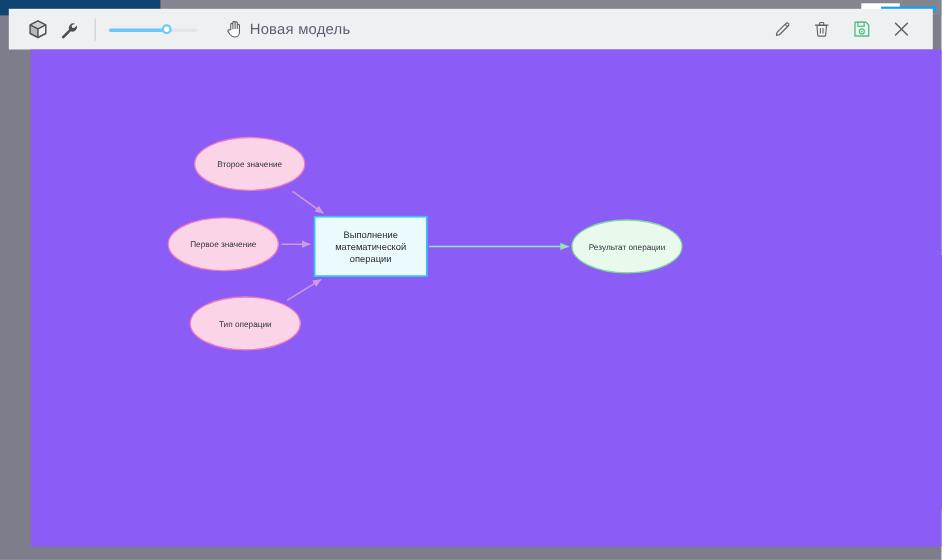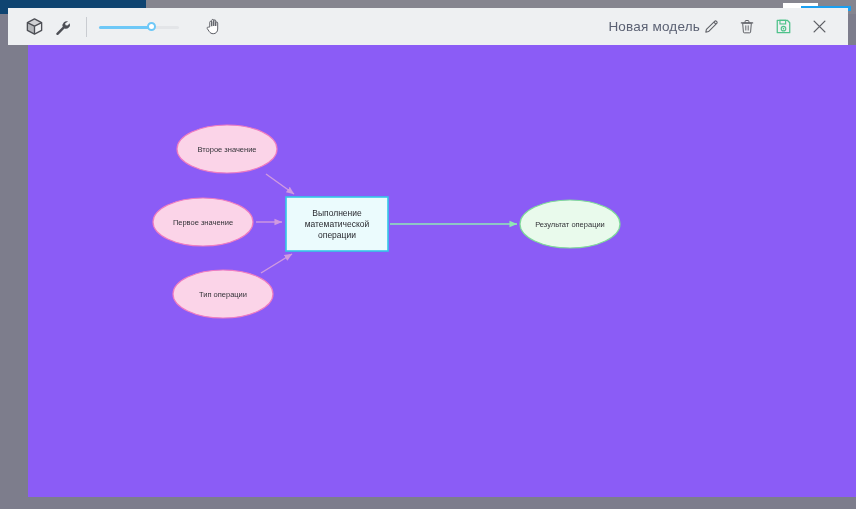--- a/index.html
+++ b/index.html
@@ -112,21 +112,21 @@
     width: 9px; height: 9px;
     border-radius: 50%;
     background: #ffffff;
     border: 2px solid #6ec8f7;
     box-sizing: border-box;
   }
 
   
   #window-title {
     flex: 1;
-    text-align: right;
+    text-align: left;
     font-size: 13.5px;
     color: #5b6173;
     letter-spacing: 0.2px;
     user-select: none;
   }
 
   .tb-right {
     display: flex;
     align-items: center;
     gap: 14px;

